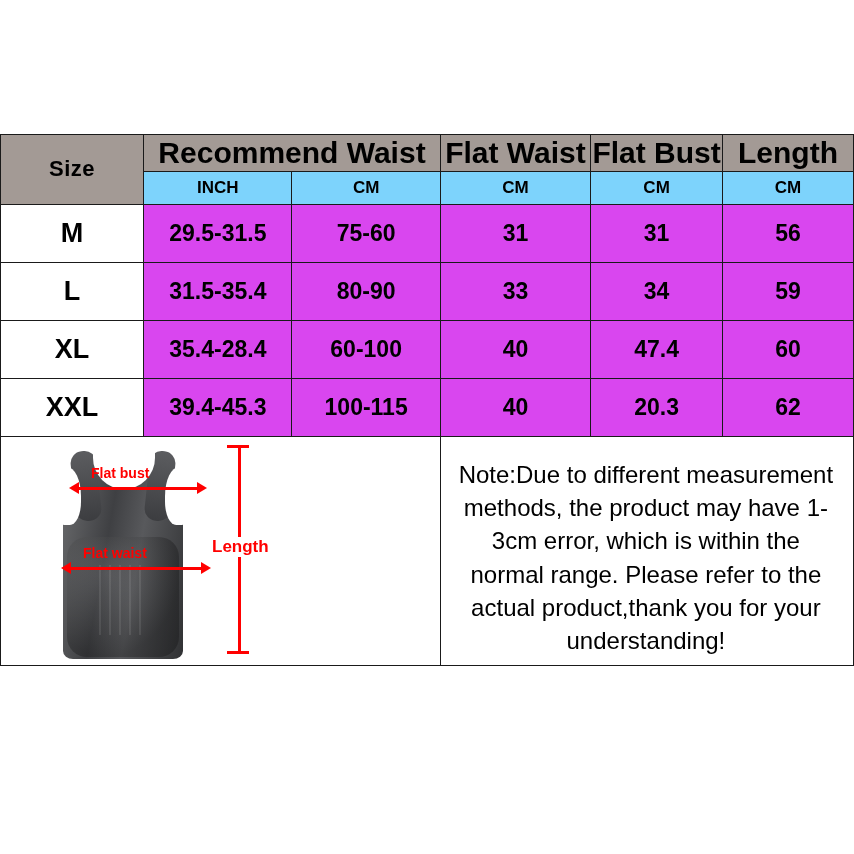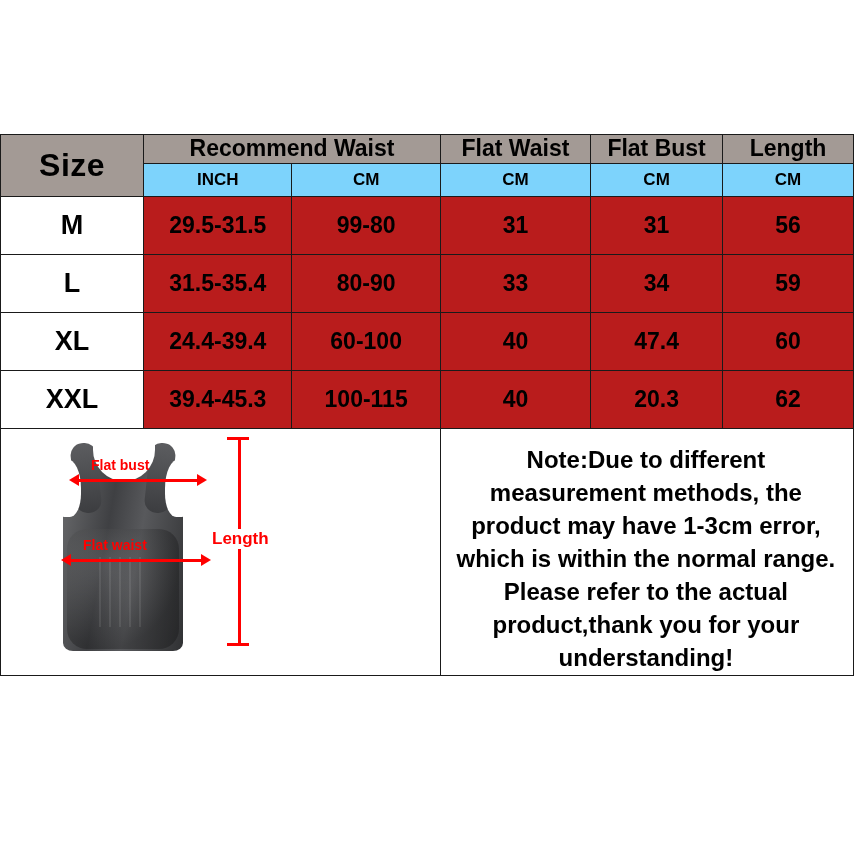--- a/index.html
+++ b/index.html
@@ -34,25 +34,25 @@
     border: 1px solid #1a1a1a;
     text-align: center;
     vertical-align: middle;
     color: #000;
     font-weight: bold;
   }
   .hdr {
     background: #a39a95;
   }
   .hdr-size {
-    font-size: 32px;
+    font-size: 22px;
     letter-spacing: 0.5px;
   }
   .hdr-main {
-    font-size: 23px;
+    font-size: 30px;
     line-height: 1.12;
   }
   .hdr-unit {
     background: #7dd3fc;
     font-size: 17px;
     height: 30px;
   }
   .col-size { width: 140px; }
   .col-inch { width: 145px; }
   .col-cm   { width: 145px; }
@@ -61,39 +61,39 @@
   .col-len  { width: 128px; }
 
   td.size-cell {
     font-size: 27px;
     height: 55px;
     background: #fff;
   }
   td.val-cell {
     font-size: 23px;
     height: 55px;
-    background: #b91c1c;
+    background: #d946ef;
     font-weight: normal;
   }
   .note-row td {
     background: #fff;
     padding: 0;
     height: 228px;
     vertical-align: top;
   }
   .note-cell {
     text-align: left;
     font-weight: normal;
   }
   .note-text {
     font-size: 24px;
     line-height: 1.38;
     color: #000;
     padding: 14px 16px 0 14px;
-    font-weight: bold;
+    font-weight: normal;
     text-align: center;
   }
   .img-cell {
     position: relative;
     padding: 0;
     overflow: hidden;
   }
   
   .garment {
     position: absolute;
@@ -223,36 +223,36 @@
           <th class="hdr-unit">CM</th>
           <th class="hdr-unit">CM</th>
           <th class="hdr-unit">CM</th>
           <th class="hdr-unit">CM</th>
         </tr>
       </thead>
       <tbody>
         <tr>
           <td class="size-cell">M</td>
           <td class="val-cell">29.5-31.5</td>
-          <td class="val-cell">99-80</td>
+          <td class="val-cell">75-60</td>
           <td class="val-cell">31</td>
           <td class="val-cell">31</td>
           <td class="val-cell">56</td>
         </tr>
         <tr>
           <td class="size-cell">L</td>
           <td class="val-cell">31.5-35.4</td>
           <td class="val-cell">80-90</td>
           <td class="val-cell">33</td>
           <td class="val-cell">34</td>
           <td class="val-cell">59</td>
         </tr>
         <tr>
           <td class="size-cell">XL</td>
-          <td class="val-cell">24.4-39.4</td>
+          <td class="val-cell">35.4-28.4</td>
           <td class="val-cell">60-100</td>
           <td class="val-cell">40</td>
           <td class="val-cell">47.4</td>
           <td class="val-cell">60</td>
         </tr>
         <tr>
           <td class="size-cell">XXL</td>
           <td class="val-cell">39.4-45.3</td>
           <td class="val-cell">100-115</td>
           <td class="val-cell">40</td>

